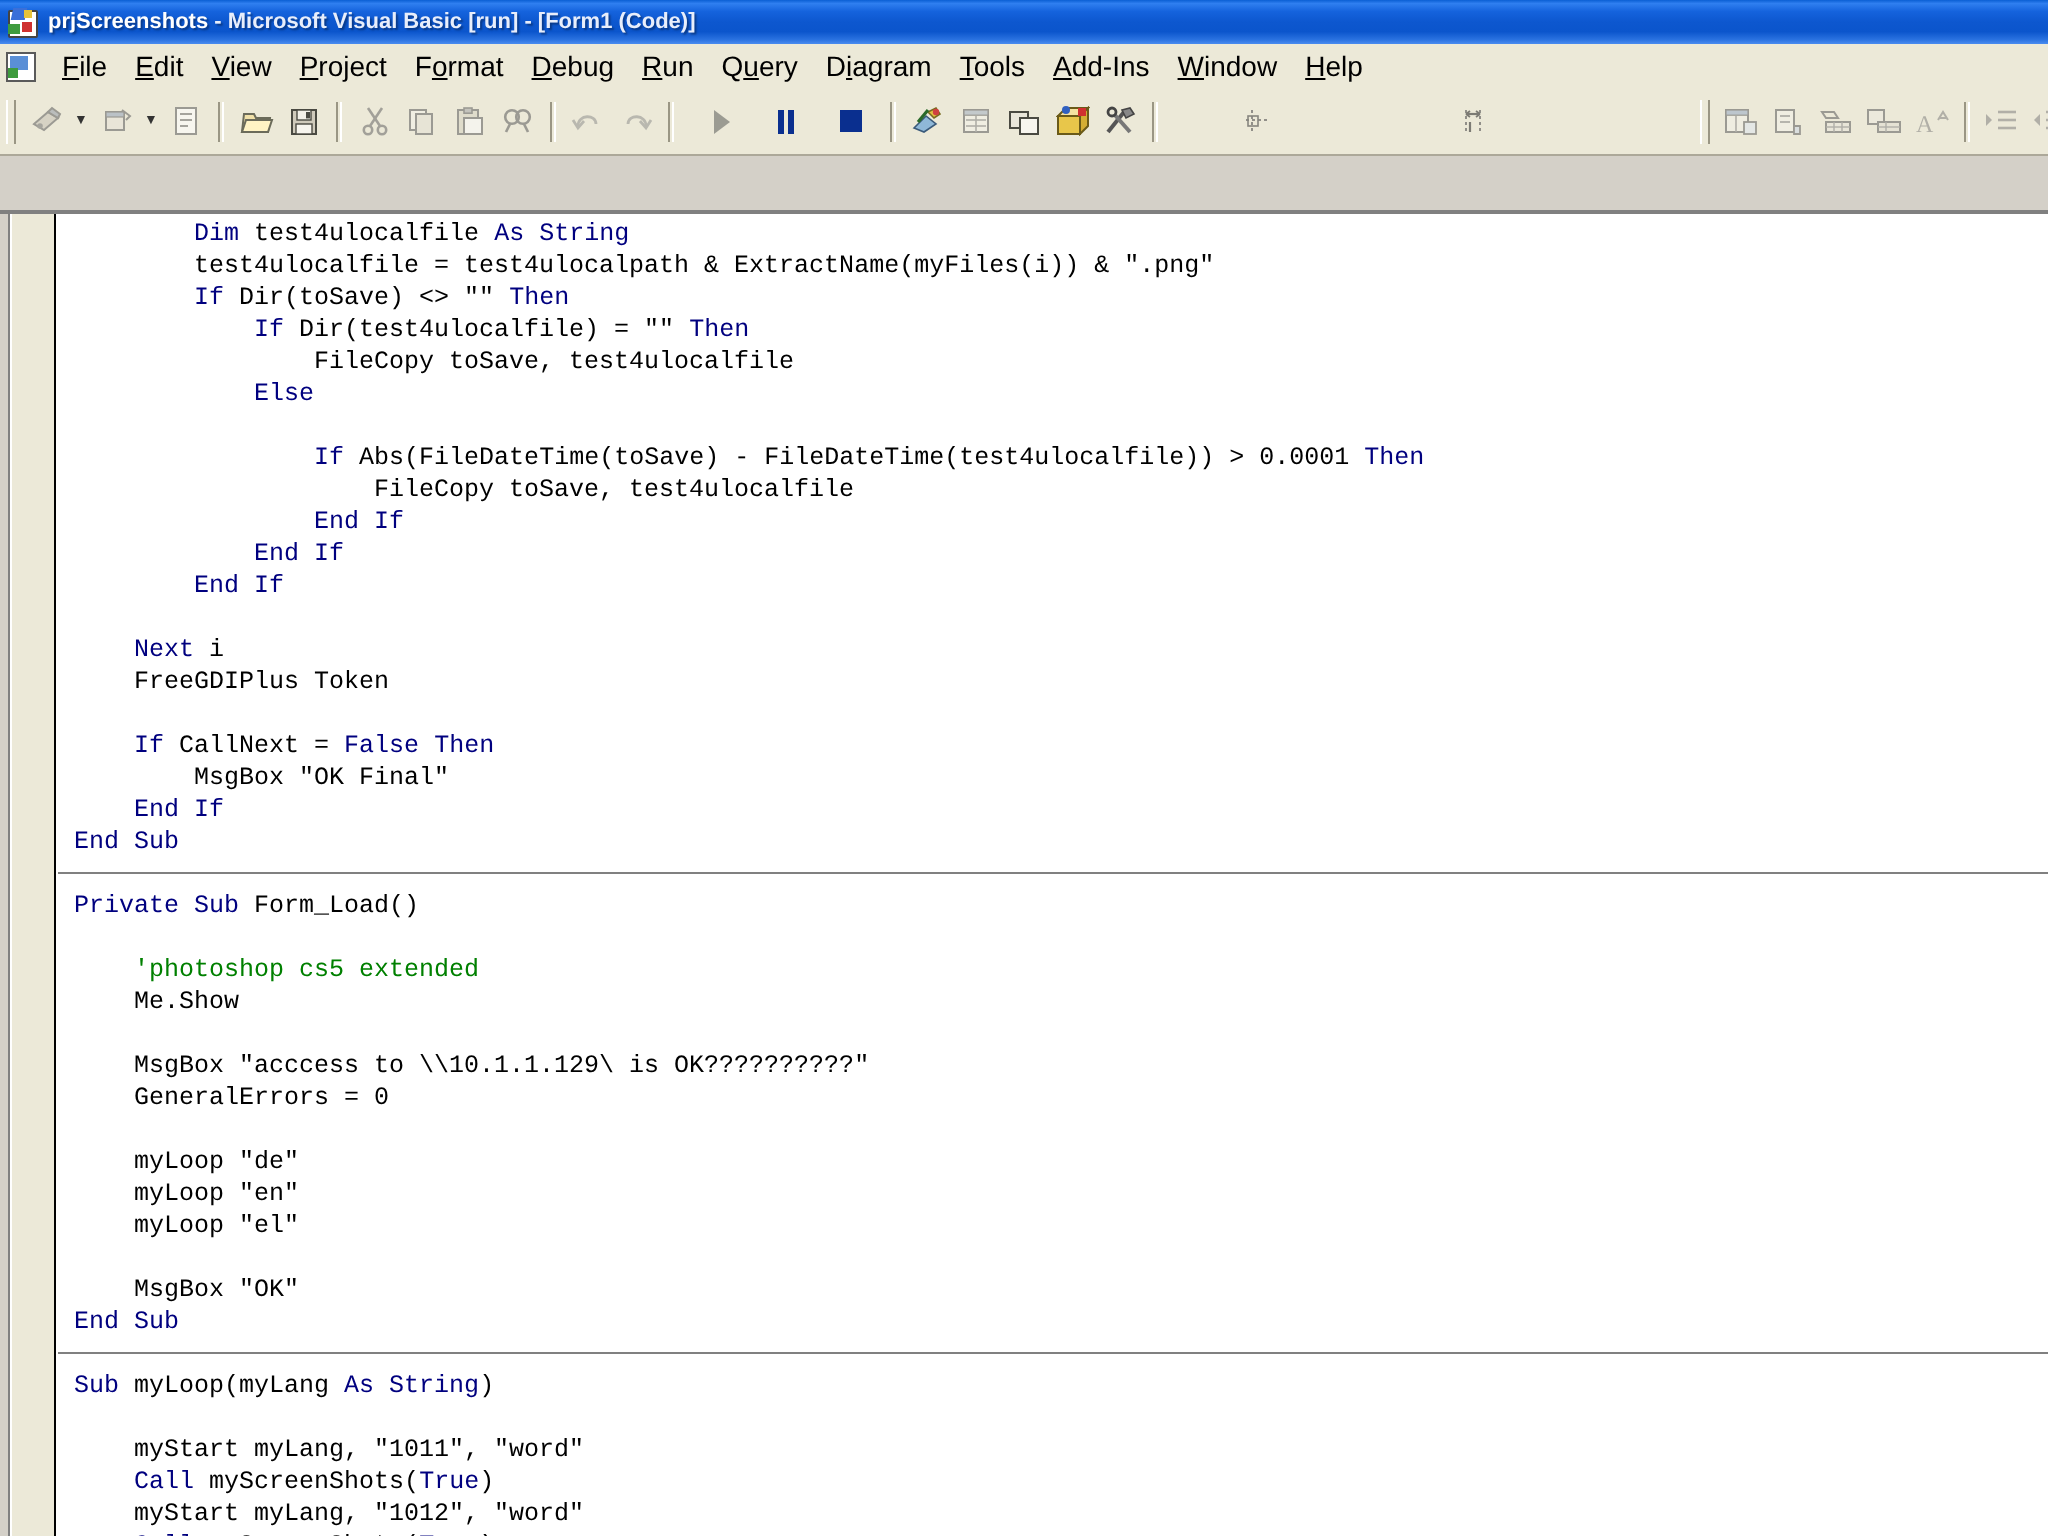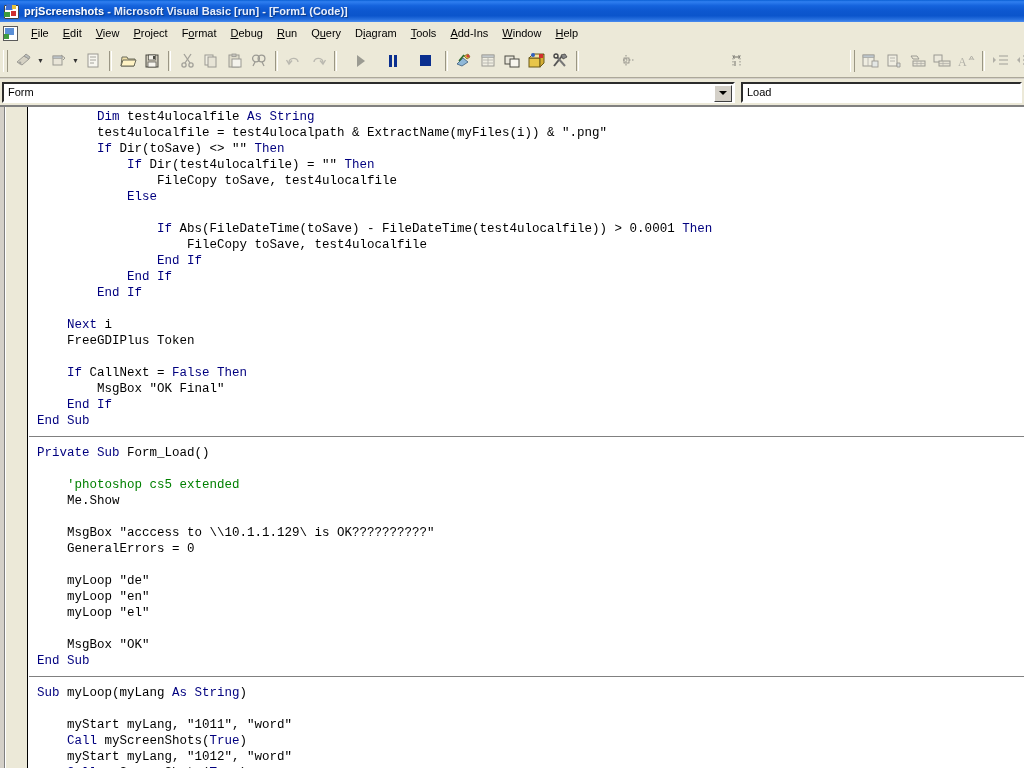--- a/index.html
+++ b/index.html
@@ -105,21 +105,21 @@
     position: absolute; left: 3px; top: 3px;
     width: 9px; height: 7px;
     background: #5a8fd6;
   }
   .menu-doc-icon .d-green {
     position: absolute; left: 2px; top: 9px;
     width: 5px; height: 5px;
     background: #3e9b3e;
   }
   .menuitem {
-    font-size: 11px;
+    font-size: 14px;
     color: #000000;
     padding: 2px 7px;
     white-space: nowrap;
     cursor: default;
     line-height: 14px;
   }
   .menuitem u { text-decoration: underline; }
 
   
   .toolbar {
@@ -572,31 +572,20 @@
       <svg width="18" height="14" viewBox="0 0 18 14" opacity="0.5">
         <line x1="7" y1="2" x2="16" y2="2" stroke="#777" stroke-width="1.3"></line>
         <line x1="7" y1="6" x2="16" y2="6" stroke="#777" stroke-width="1.3"></line>
         <line x1="7" y1="10" x2="16" y2="10" stroke="#777" stroke-width="1.3"></line>
         <path d="M4 3 L1 6 L4 9 Z" fill="#777"></path>
       </svg>
     </div>
 
   </div>
 
-  <div class="dropdown-row">
-    <div class="combo combo-obj">
-      <span class="combo-text">Form</span>
-      <span class="combo-btn">
-          <span class="dn"></span>
-        </span>
-    </div>
-    <div class="combo combo-proc">
-      <span class="combo-text">Load</span>
-    </div>
-  </div>
 
   <div class="codewin">
     <div class="code-topline"></div>
     <div class="code-outer-l"></div>
     <div class="code-margin"></div>
     <div class="code-area">
       <div class="code-lines" id="code-lines"><div class="cl"><span>        </span><span class="kw">Dim</span><span> test4ulocalfile </span><span class="kw">As String</span></div><div class="cl"><span>        test4ulocalfile = test4ulocalpath &amp; ExtractName(myFiles(i)) &amp; ".png"</span></div><div class="cl"><span>        </span><span class="kw">If</span><span> Dir(toSave) &lt;&gt; "" </span><span class="kw">Then</span></div><div class="cl"><span>            </span><span class="kw">If</span><span> Dir(test4ulocalfile) = "" </span><span class="kw">Then</span></div><div class="cl"><span>                FileCopy toSave, test4ulocalfile</span></div><div class="cl"><span>            </span><span class="kw">Else</span></div><div class="cl">&nbsp;</div><div class="cl"><span>                </span><span class="kw">If</span><span> Abs(FileDateTime(toSave) - FileDateTime(test4ulocalfile)) &gt; 0.0001 </span><span class="kw">Then</span></div><div class="cl"><span>                    FileCopy toSave, test4ulocalfile</span></div><div class="cl"><span>                </span><span class="kw">End If</span></div><div class="cl"><span>            </span><span class="kw">End If</span></div><div class="cl"><span>        </span><span class="kw">End If</span></div><div class="cl">&nbsp;</div><div class="cl"><span>    </span><span class="kw">Next</span><span> i</span></div><div class="cl"><span>    FreeGDIPlus Token</span></div><div class="cl">&nbsp;</div><div class="cl"><span>    </span><span class="kw">If</span><span> CallNext = </span><span class="kw">False</span><span> </span><span class="kw">Then</span></div><div class="cl"><span>        MsgBox "OK Final"</span></div><div class="cl"><span>    </span><span class="kw">End If</span></div><div class="cl"><span></span><span class="kw">End Sub</span></div><div class="sepline"></div><div class="cl"><span></span><span class="kw">Private Sub</span><span> Form_Load()</span></div><div class="cl">&nbsp;</div><div class="cl"><span>    </span><span class="cm">'photoshop cs5 extended</span></div><div class="cl"><span>    Me.Show</span></div><div class="cl">&nbsp;</div><div class="cl"><span>    MsgBox "acccess to \\10.1.1.129\ is OK??????????"</span></div><div class="cl"><span>    GeneralErrors = 0</span></div><div class="cl">&nbsp;</div><div class="cl"><span>    myLoop "de"</span></div><div class="cl"><span>    myLoop "en"</span></div><div class="cl"><span>    myLoop "el"</span></div><div class="cl">&nbsp;</div><div class="cl"><span>    MsgBox "OK"</span></div><div class="cl"><span></span><span class="kw">End Sub</span></div><div class="sepline"></div><div class="cl"><span></span><span class="kw">Sub</span><span> myLoop(myLang </span><span class="kw">As String</span><span>)</span></div><div class="cl">&nbsp;</div><div class="cl"><span>    myStart myLang, "1011", "word"</span></div><div class="cl"><span>    </span><span class="kw">Call</span><span> myScreenShots(</span><span class="kw">True</span><span>)</span></div><div class="cl"><span>    myStart myLang, "1012", "word"</span></div><div class="cl"><span>    </span><span class="kw">Call</span><span> myScreenShots(</span><span class="kw">True</span><span>)</span></div></div>
     </div>
   </div>
 

